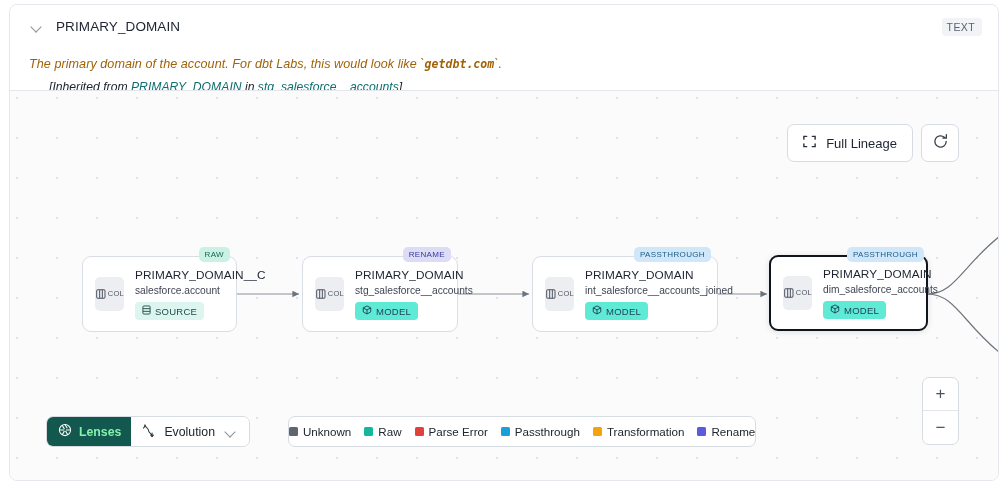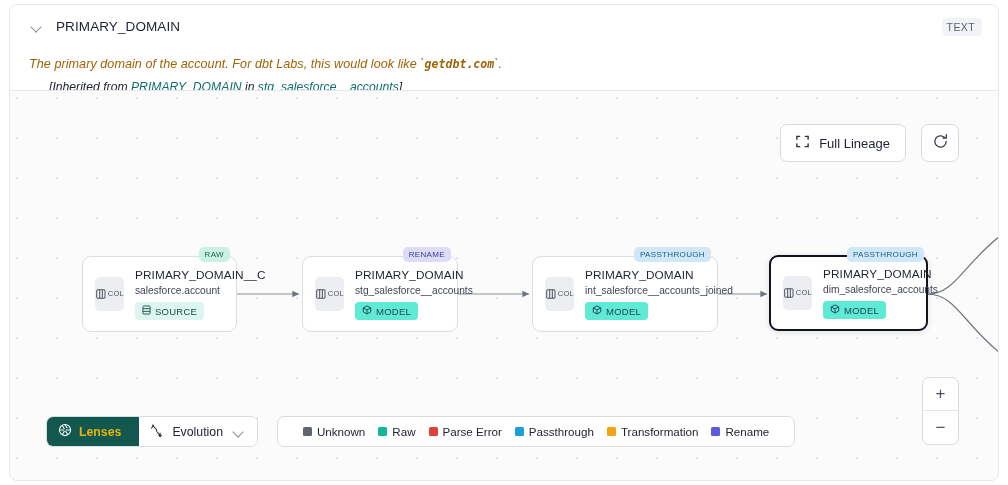--- a/index.html
+++ b/index.html
@@ -107,21 +107,21 @@
     background-size: 40px 40px, 10px 10px;
     background-position: 6px 6px, 1px 1px;
     overflow: hidden;
   }
 
   
   .toolbar {
     position: absolute;
     right: 39px; top: 33px;
     display: flex;
-    gap: 15px;
+    gap: 8px;
     align-items: stretch;
   }
   .btn-full {
     display: flex; align-items: center; gap: 9px;
     background: #ffffff;
     border: 1px solid #d7dbe2;
     border-radius: 7px;
     padding: 0 15px 0 14px;
     height: 38px;
     font-size: 13px;
@@ -244,41 +244,42 @@
     display: flex;
     border-radius: 7px;
     overflow: hidden;
     border: 1px solid #d7dbe2;
     background: #ffffff;
     height: 31px;
   }
   .seg-lenses {
     display: flex; align-items: center; gap: 7px;
     background: #12584f;
-    color: #eab308;
+    color: #86efac;
     font-size: 12.3px;
     font-weight: bold;
-    padding: 0 18px 0 11px;
+    padding: 0 10px 0 11px;
     cursor: pointer;
   }
   .seg-evolution {
     display: flex; align-items: center; gap: 8px;
     background: #ffffff;
     color: #20262f;
     font-size: 12.3px;
     padding: 0 11px 0 11px;
     cursor: pointer;
   }
   .legend {
     display: flex; align-items: center; gap: 13px;
     background: #ffffff;
     border: 1px solid #d7dbe2;
     border-radius: 7px;
     height: 31px;
-    padding: 0 25px;
+    padding: 0 0;
+    margin-left: 19px;
   }
   .legend-item {
     display: flex; align-items: center; gap: 5px;
     font-size: 11.6px;
     color: #20262f;
     white-space: nowrap;
   }
   .swatch { width: 9px; height: 9px; border-radius: 1.5px; flex: 0 0 auto; }
 
   svg.edges { position: absolute; left: 0; top: 0; z-index: 1; }

